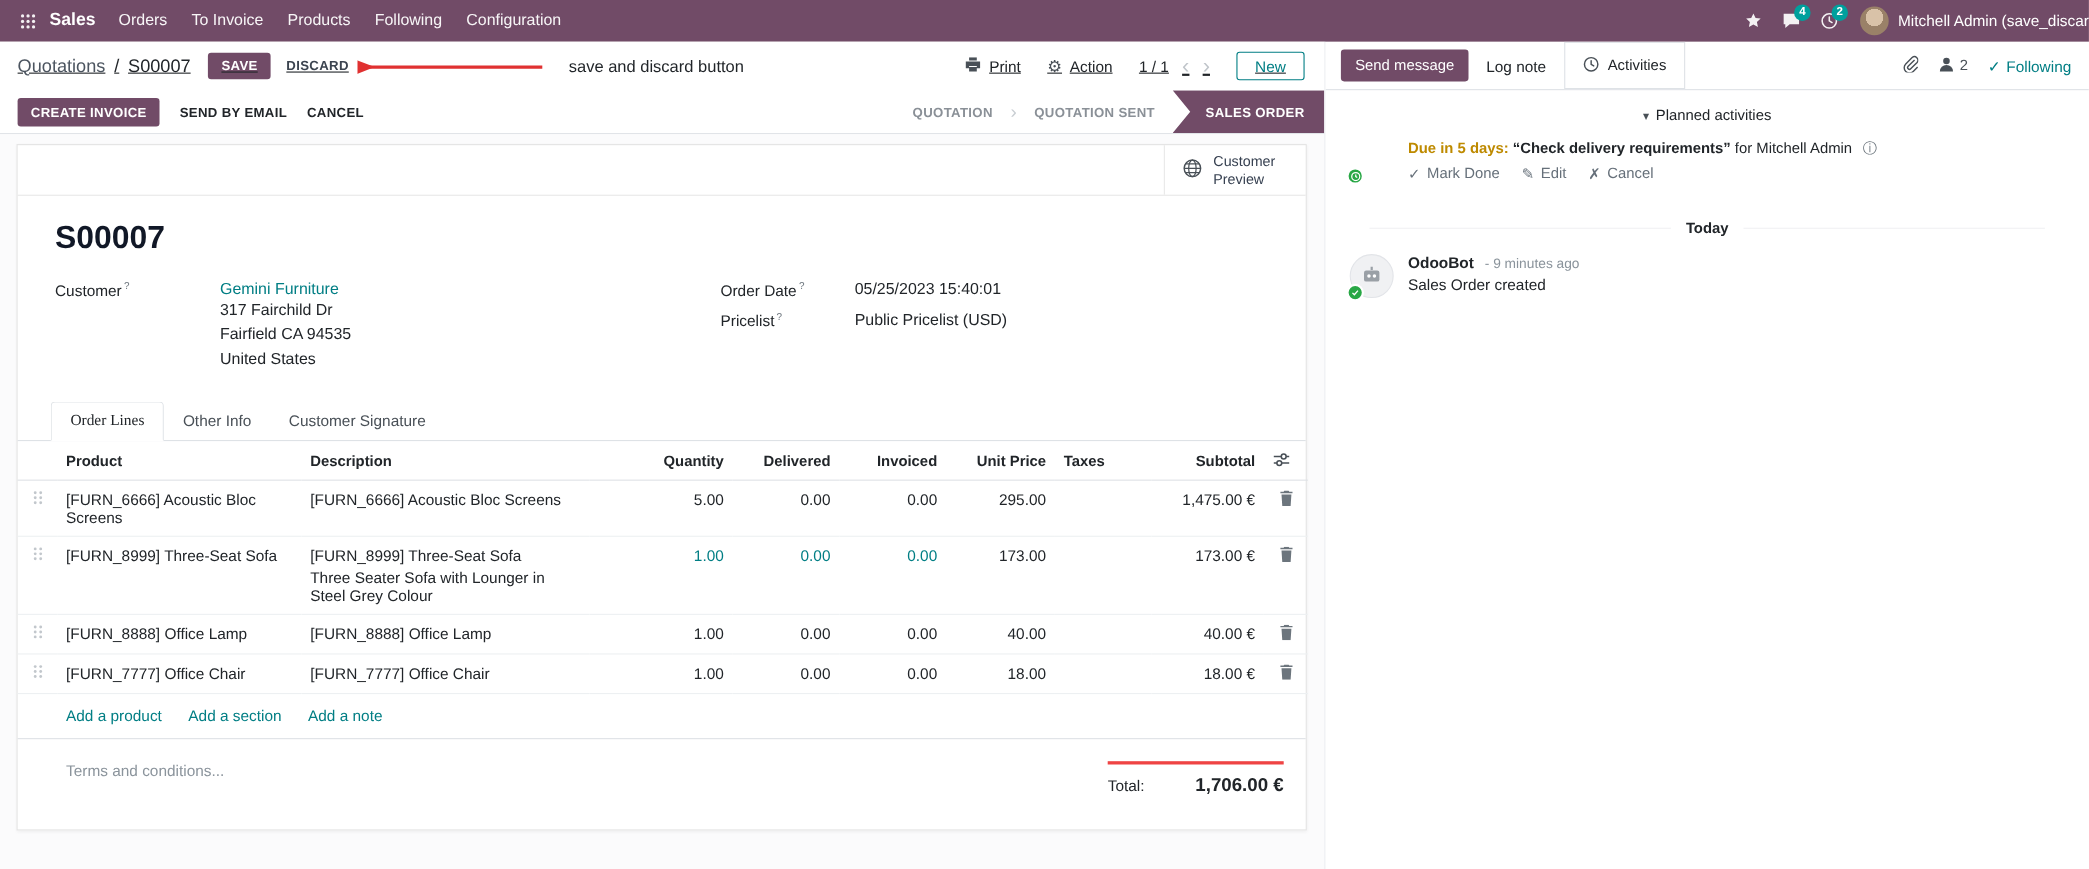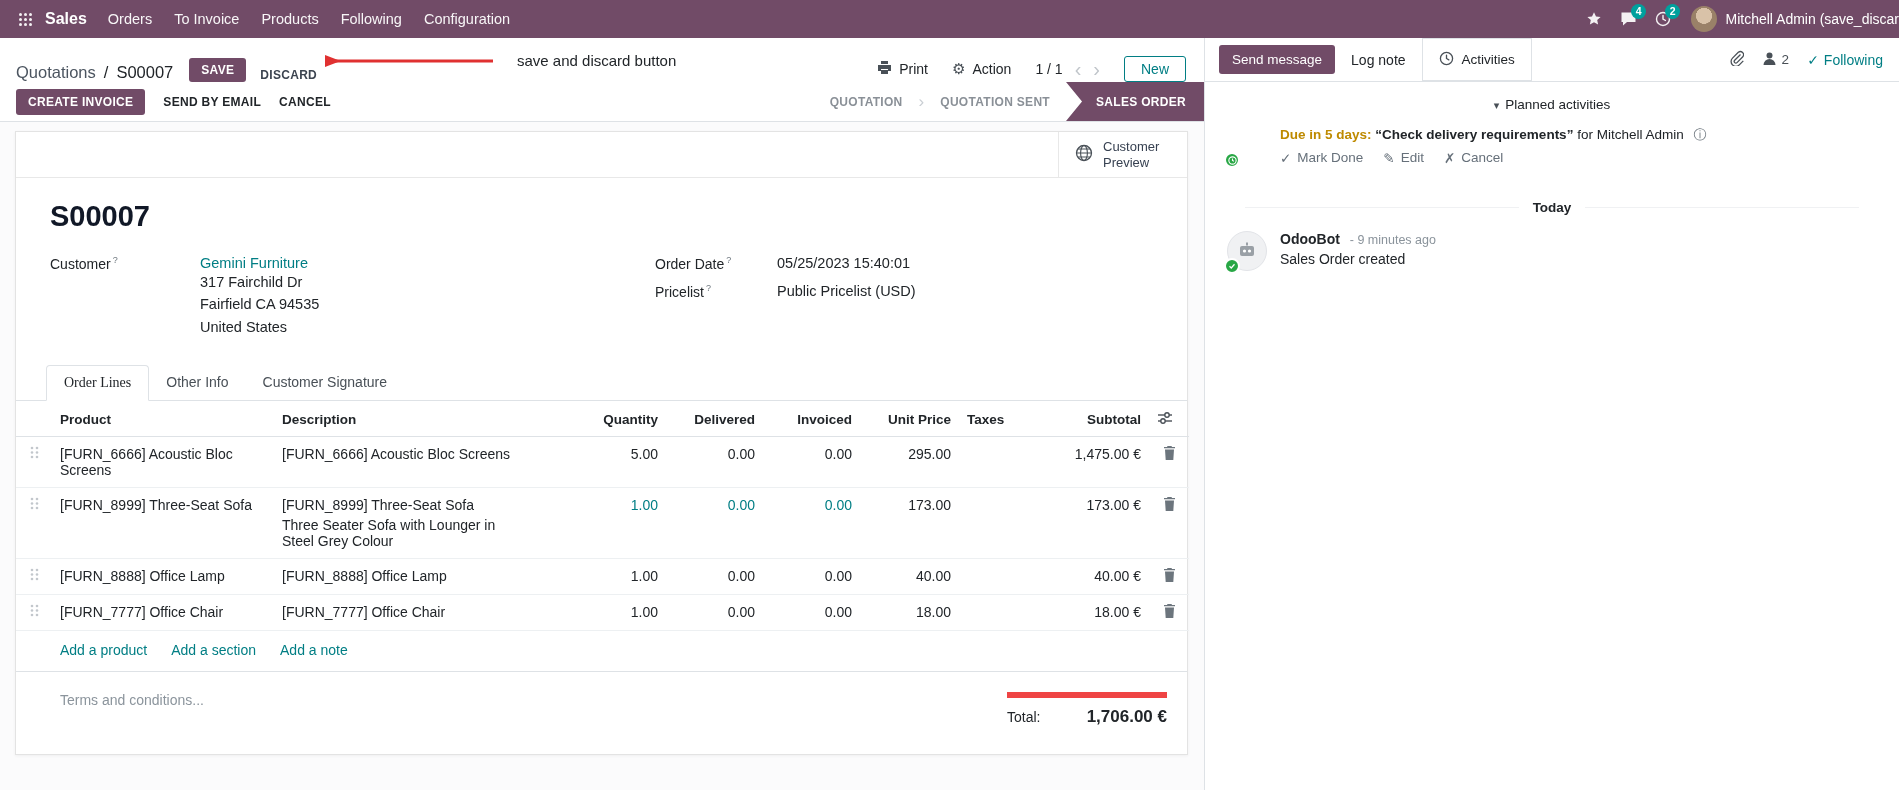--- a/index.html
+++ b/index.html
@@ -17,21 +17,21 @@
   .user-chip { display:flex; align-items:center; gap:8px; margin-left:2px; white-space:nowrap; }
   .avatar-sm { width:26px; height:26px; border-radius:50%; background:radial-gradient(circle at 50% 38%, #d9c2a8 0 38%, #9a8168 39% 100%); flex:0 0 auto; }
   .user-name { font-size:14px; color:#fff; }
 
   
   .main-row { display:flex; height:752px; }
   .main { width:1205px; border-right:1px solid #dee2e6; display:flex; flex-direction:column; background:#fff; }
   .chatter { flex:1; display:flex; flex-direction:column; background:#fff; overflow:hidden; }
 
   
-  .control-row { height:44px; display:flex; align-items:flex-end; padding:0 18px 0 16px; position:relative; background:#fff; }
+  .control-row { height:44px; display:flex; align-items:center; padding:0 18px 0 16px; position:relative; background:#fff;text-decoration:underline; }
   .breadcrumb { display:flex; align-items:center; gap:8px; font-size:16.5px; }
   .btn-save { background:#714B67; color:#fff; border:none; font-size:12px; font-weight:700; letter-spacing:.3px; padding:5px 12px; border-radius:3px; margin-left:16px; cursor:pointer; }
   .btn-discard { background:none; border:none; color:#3c4450; font-size:12px; font-weight:700; letter-spacing:.3px; margin-left:14px; cursor:pointer; }
   .annot-arrow { position:absolute; left:325px; top:13px; }
   .annot-text { position:absolute; left:517px; top:14px; font-size:15px; color:#212529; }
   .cp-right { margin-left:auto; display:flex; align-items:center; gap:24px; }
   .cp-btn { display:flex; align-items:center; gap:7px; font-size:14px; color:#212529; cursor:pointer; background:none; border:none; }
   .gear-glyph { font-size:15px; color:#495057; }
   .pager { display:flex; align-items:center; gap:12px; font-size:14px; }
   .pager-arrow { color:#c0c5ca; font-size:20px; line-height:1; cursor:pointer; }
@@ -81,21 +81,21 @@
   .olines .t-edit { color:#017E84; }
   .desc2 { margin-top:4px; }
   .handle-cell,.trash-cell { text-align:center; cursor:pointer; }
   .opt-col-icon { text-align:right; cursor:pointer; }
   .add-links { display:flex; gap:24px; padding:11px 0 13px 44px; border-bottom:1px solid #dee2e6; }
   .add-links span { color:#017E84; font-size:14px; cursor:pointer; }
 
   
   .sheet-footer { display:flex; padding:20px 20px 0 44px; }
   .terms-ph { color:#8b949c; font-size:14px; cursor:text; }
-  .total-block { margin-left:auto; width:160px; border-top:6px solid #ef4444; padding-top:9px; display:flex; justify-content:space-between; align-items:baseline; }
+  .total-block { margin-left:auto; width:160px; border-top:3px solid #ef4444; padding-top:9px; display:flex; justify-content:space-between; align-items:baseline; }
   .total-label { font-size:14px; }
   .total-value { font-size:17px; font-weight:700; }
 
   
   .chatter-top { height:44px; display:flex; align-items:center; padding:0 16px 0 14px; border-bottom:1px solid #dee2e6; gap:16px; }
   .btn-send { background:#714B67; color:#fff; border:none; font-size:13.5px; padding:7px 13px; border-radius:3px; cursor:pointer; }
   .btn-lognote { background:none; border:none; font-size:14px; color:#212529; cursor:pointer; }
   .activities-tab { align-self:stretch; display:flex; align-items:center; gap:8px; padding:0 16px; border:1px solid #dee2e6; background:#fff; font-size:13.5px; cursor:pointer; }
   .chatter-top-right { margin-left:auto; display:flex; align-items:center; gap:18px; }
   .follower-group { display:flex; align-items:center; gap:5px; color:#495057; font-size:13.5px; cursor:pointer; }

